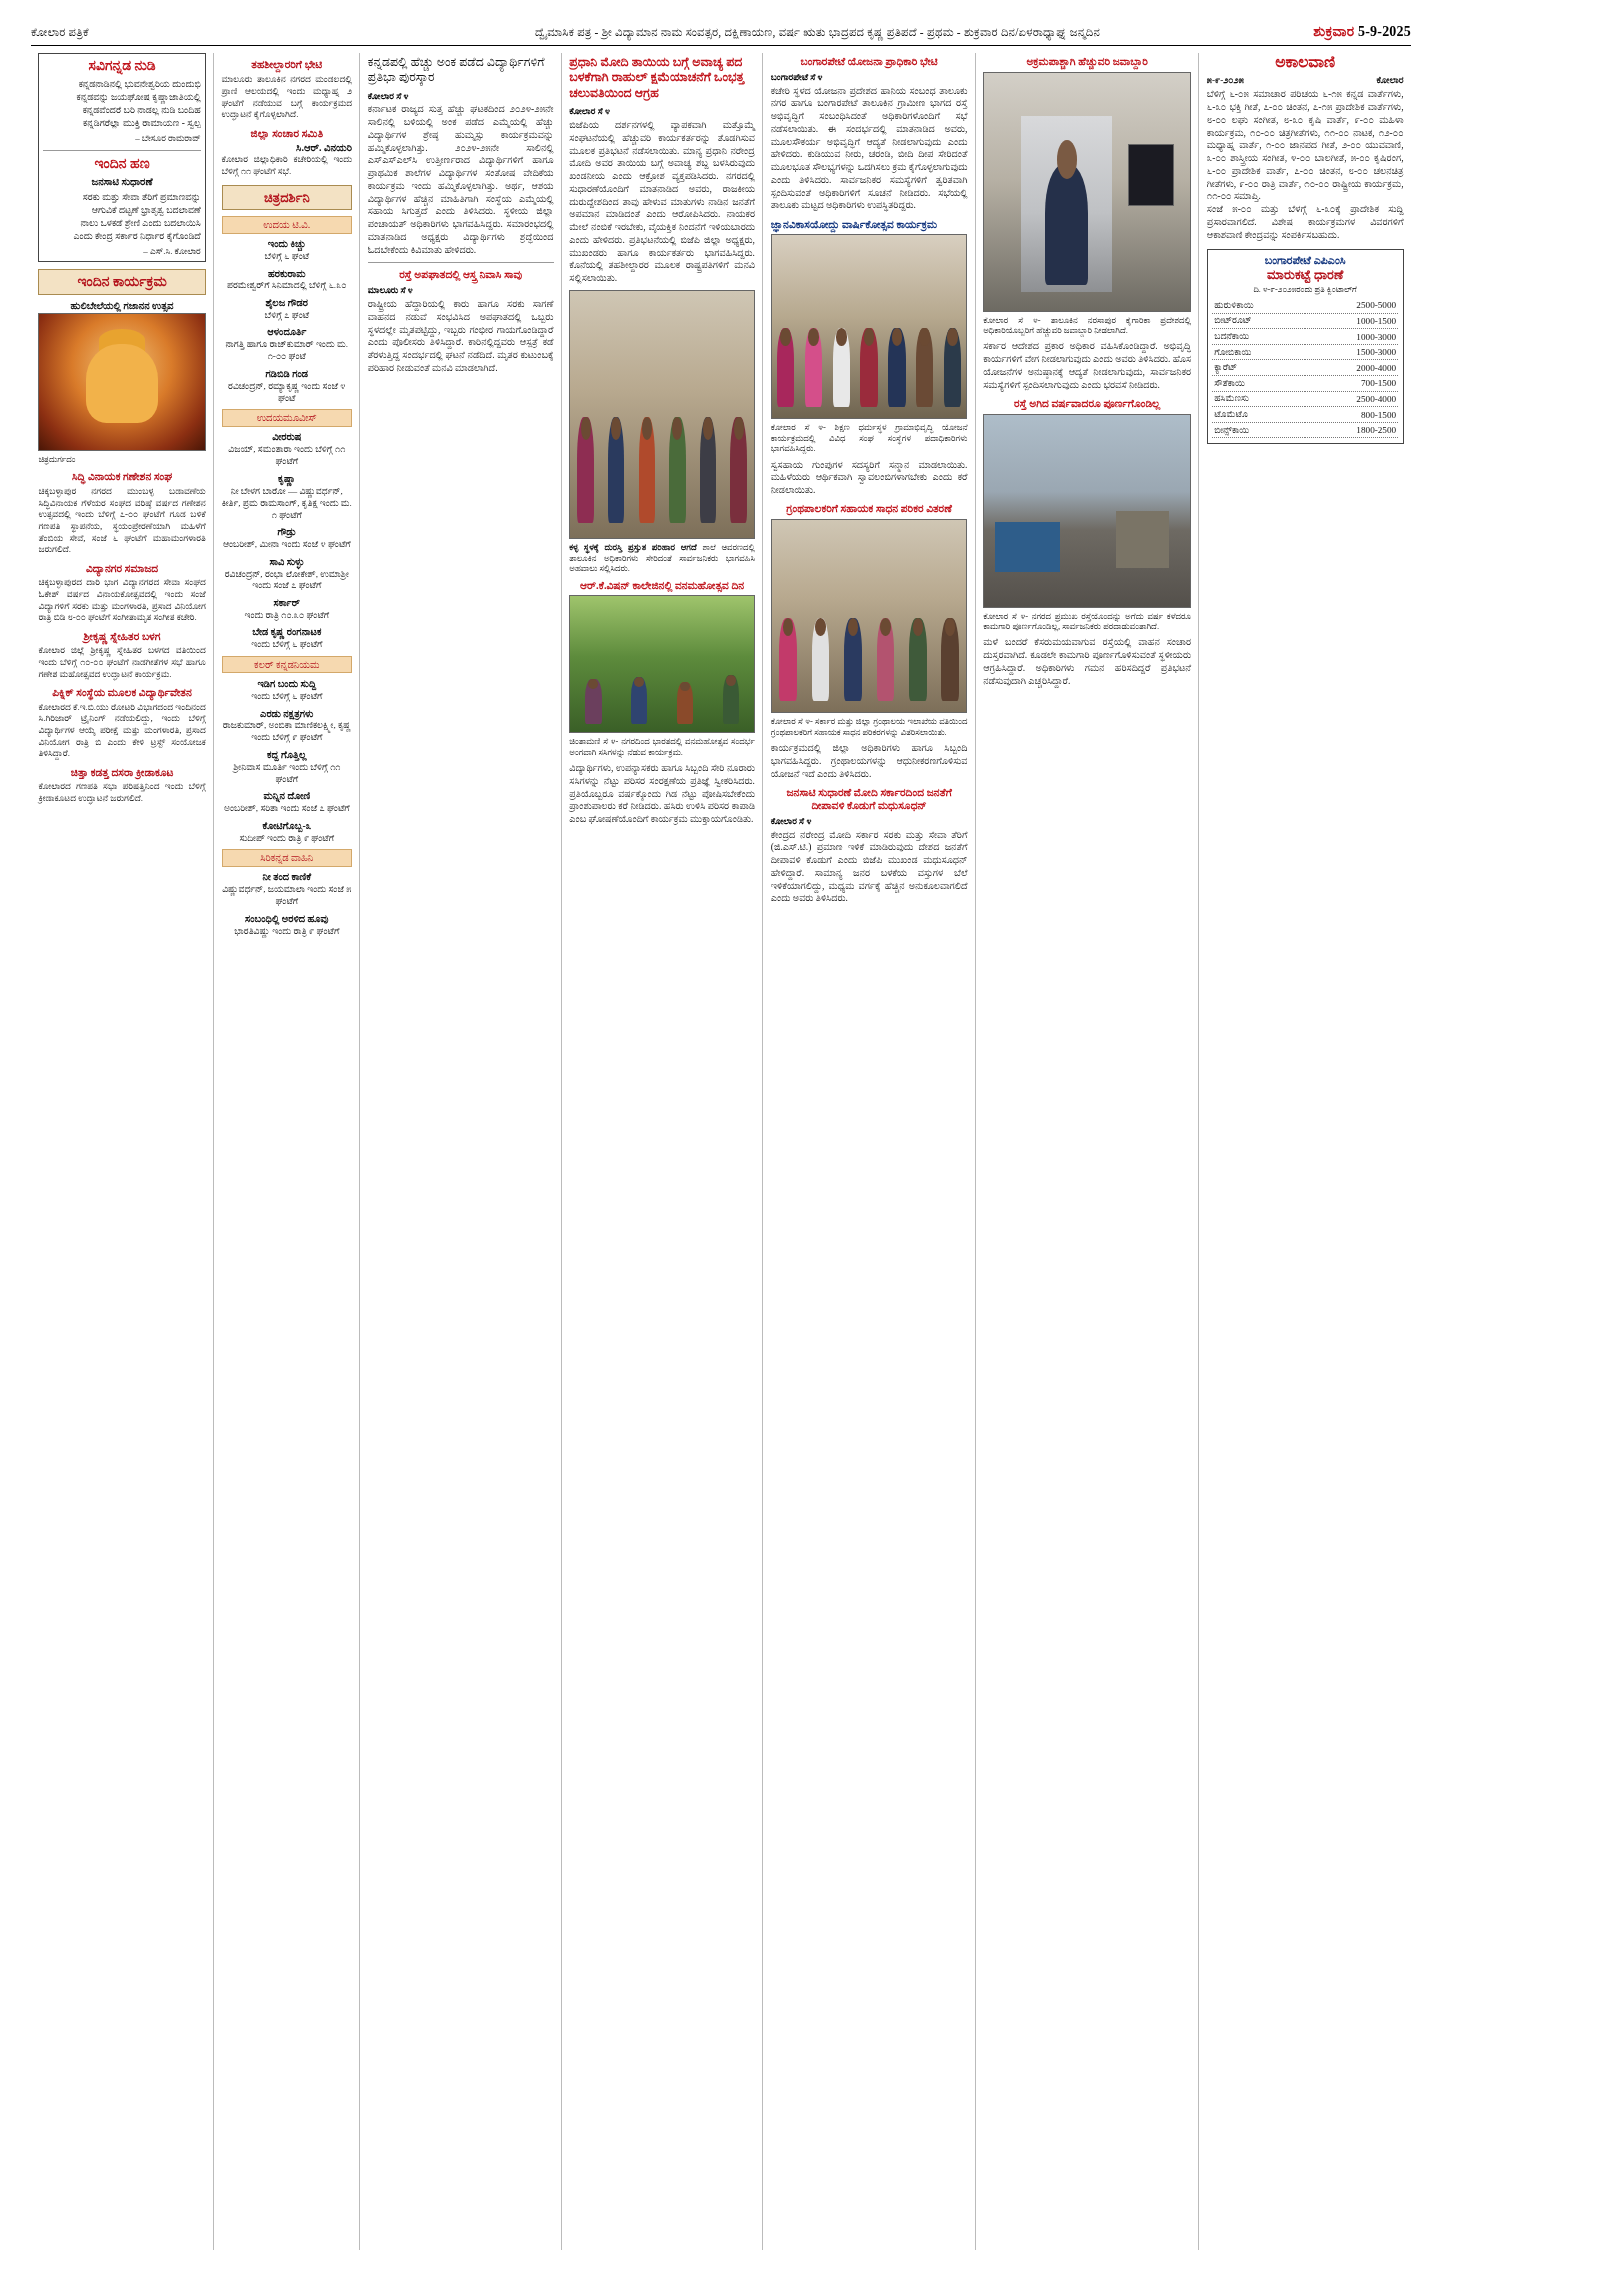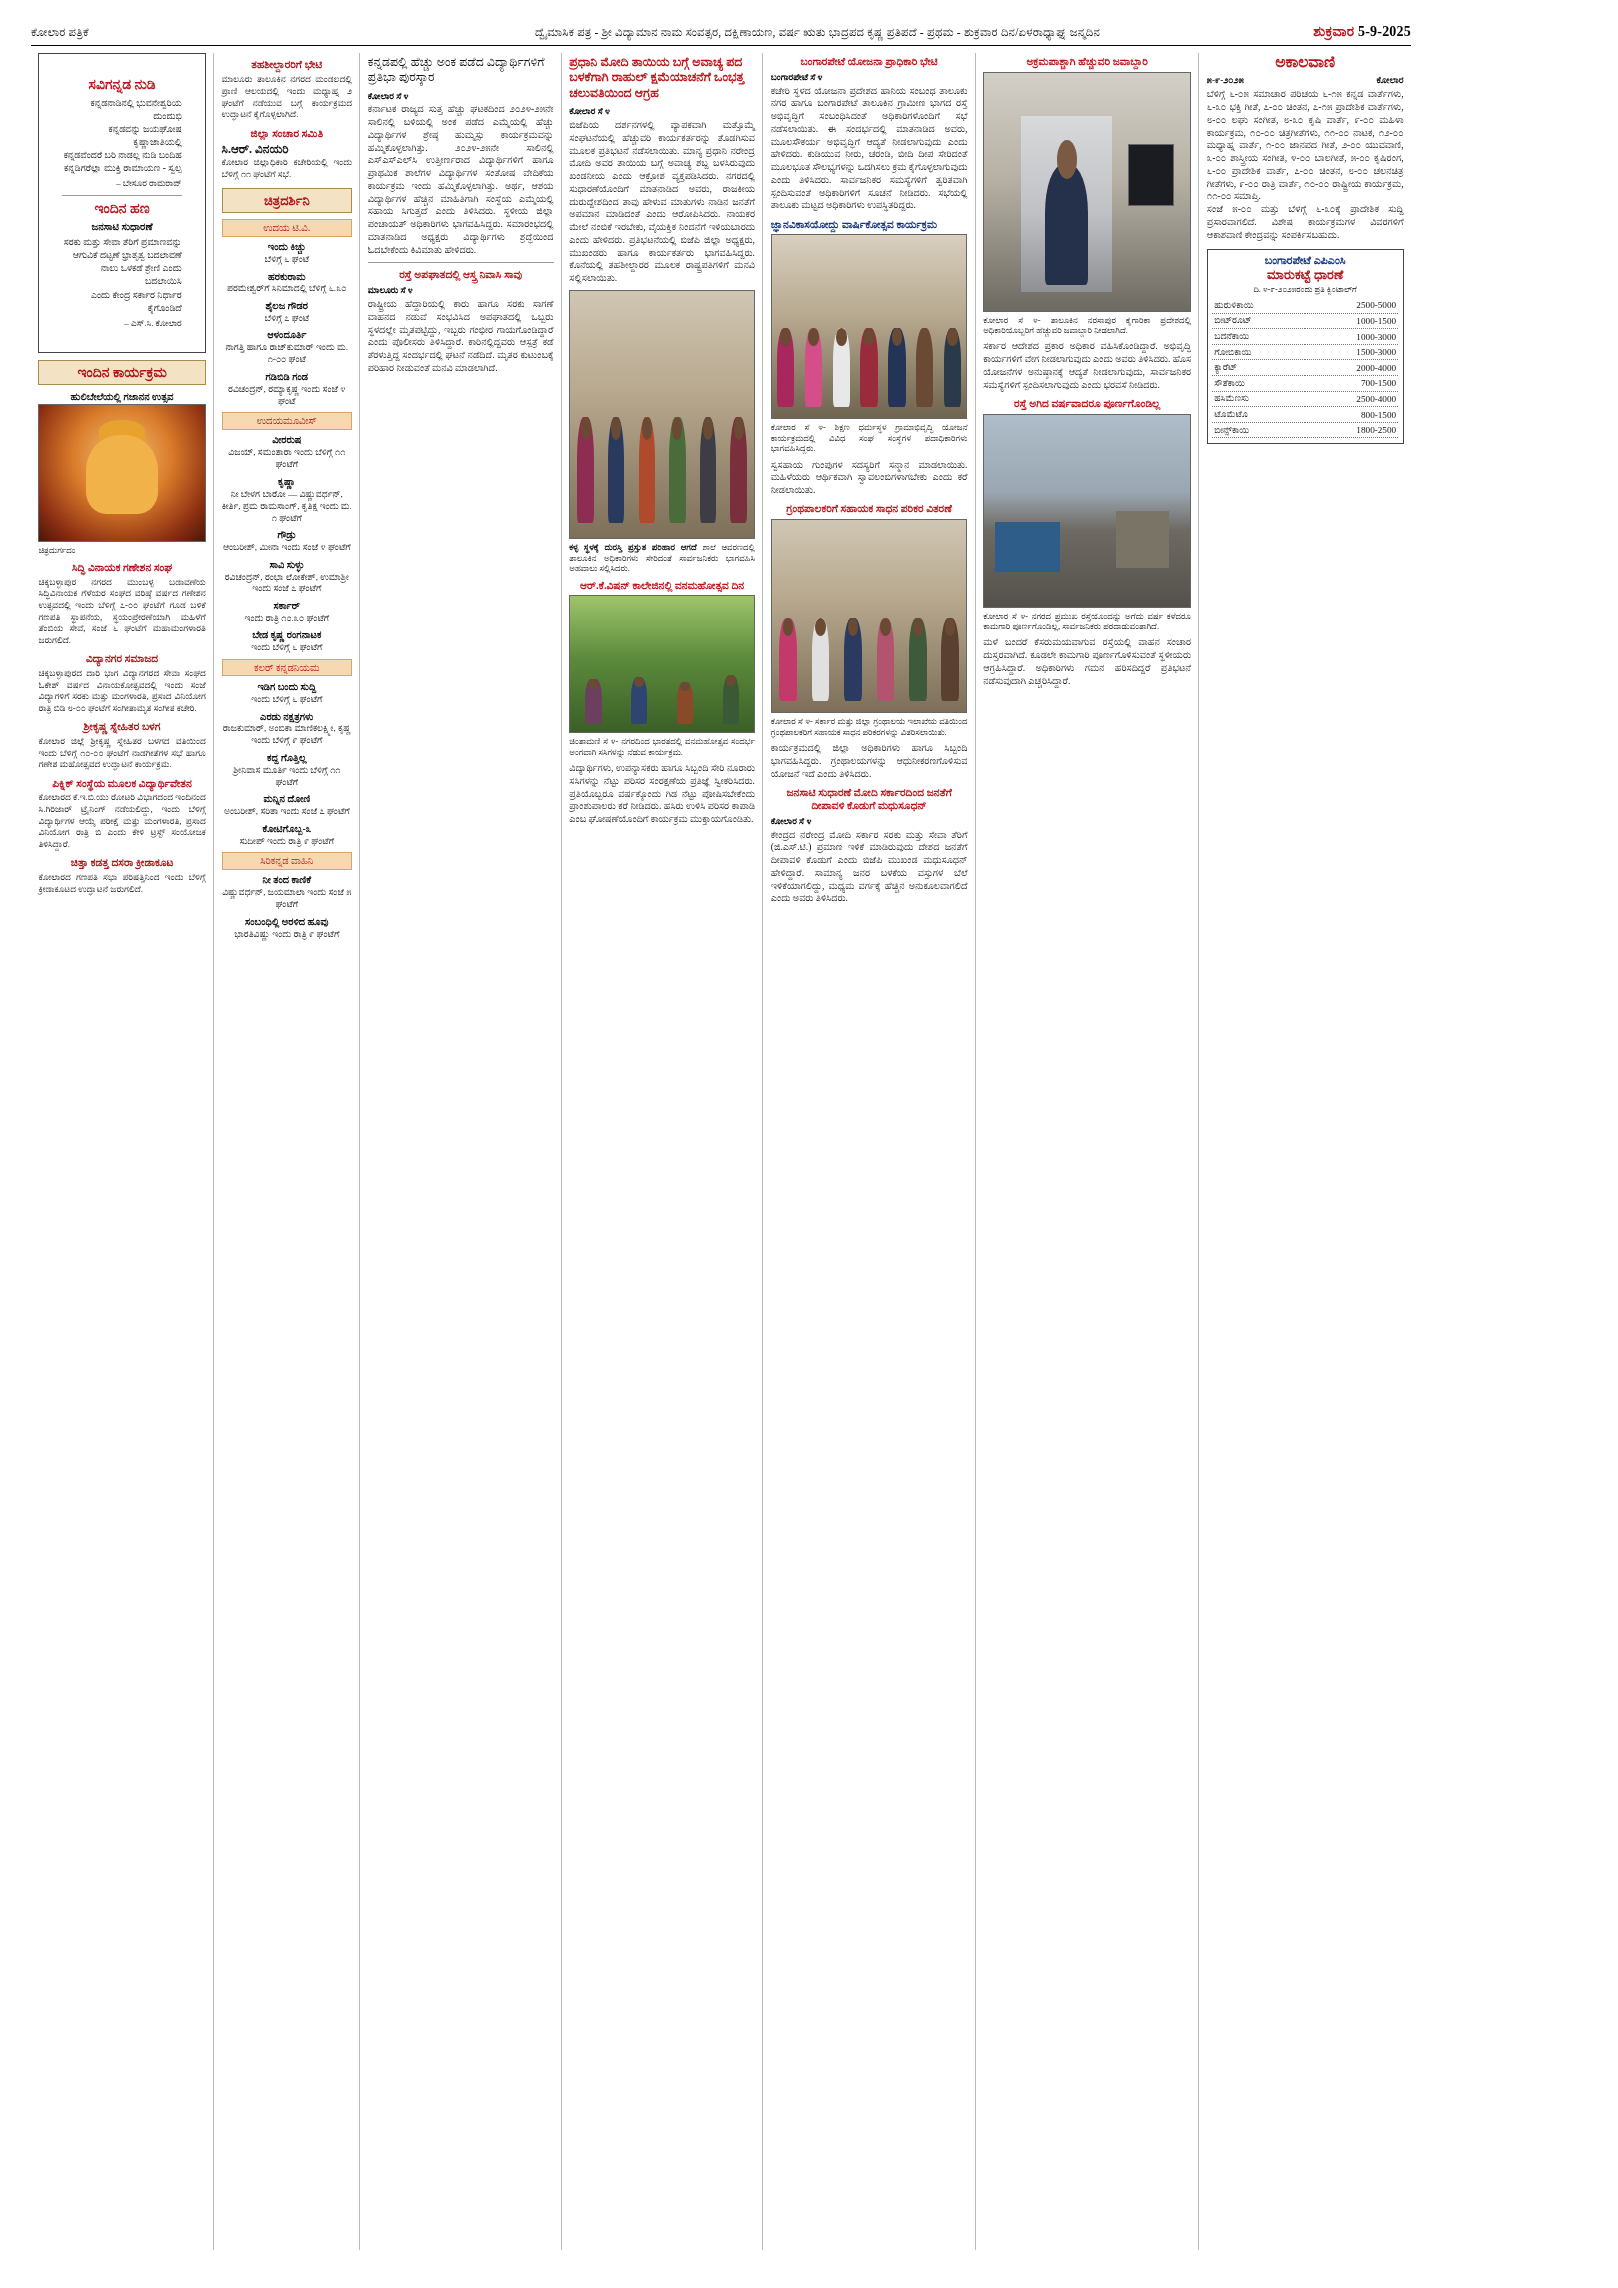--- a/index.html
+++ b/index.html
@@ -85,21 +85,21 @@
   .h-small {
     font-size: 10.6px;
     line-height: 1.25;
     margin: 1.8px 0 3.7px 0;
   }
   .rule { border-top: 0.9px solid #999; margin: 5.5px 0; }
 
   
   .boxed {
     border: 0.9px solid #444;
-    padding: 23px;
+    padding: 4px;
     margin-bottom: 7.4px;
   }
   .box-title {
     text-align: center;
     font-weight: bold;
     font-size: 14px;
     color: #c0141b;
     margin-bottom: 3.7px;
   }
   .box-sub {
@@ -195,21 +195,21 @@
   .ganesh .gfig { position:absolute; left:28%; top:22%; width:44%; height:58%; background:#f2b24a; border-radius:45% 45% 28% 28%; }
   .ganesh .gcrown { position:absolute; left:36%; top:11%; width:28%; height:16%; background:#e8a32f; border-radius:50% 50% 0 0; }
   .portrait { background: linear-gradient(180deg,#d8d9db 0%, #bfc1c4 55%, #8e9093 100%); }
   .portrait .pf { position:absolute; left:26%; top:28%; width:48%; height:68%; background:#25304a; border-radius:40% 40% 6% 6%; }
   .portrait .ph-head { position:absolute; left:39%; top:14%; width:22%; height:22%; border-radius:50%; background:#7a5a43; }
   .greenery { background: linear-gradient(180deg,#9fc46c 0%, #5d8b3c 45%, #3a5f27 100%); }
   .roadscene { background: linear-gradient(180deg,#aebdc9 0%, #9aa7b2 40%, #6e6a63 60%, #54504b 100%); }
   .hall { background: linear-gradient(180deg,#cfc6b4 0%, #b8a98f 40%, #7d6f59 100%); }
   .hall2 { background: linear-gradient(180deg,#d8cfc0 0%, #b6a88e 45%, #6f6450 100%); }
   .office { background: linear-gradient(180deg,#d3cfc7 0%, #b6b0a4 45%, #6d6a62 100%); }
-  .tiny-center { text-align:left; font-size:12px; font-weight:bold; }
+  .tiny-center { text-align:right; font-size:10px; font-weight:bold; }
 </style>
 </head>
 <body>
 
 <div class="page">
 
   <div class="masthead">
     <div class="mh-left">ಕೋಲಾರ ಪತ್ರಿಕೆ</div>
     <div class="mh-mid">ದ್ವೈಮಾಸಿಕ ಪತ್ರ - ಶ್ರೀ ವಿದ್ಯಾಮಾನ ನಾಮ ಸಂವತ್ಸರ, ದಕ್ಷಿಣಾಯಣ, ವರ್ಷ ಋತು ಭಾದ್ರಪದ ಕೃಷ್ಣ ಪ್ರತಿಪದೆ - ಪ್ರಥಮ - ಶುಕ್ರವಾರ ದಿನ/ಏಳರಾಧ್ಯಾಘ್ನ ಜನ್ಮದಿನ</div>
     <div class="mh-right">

